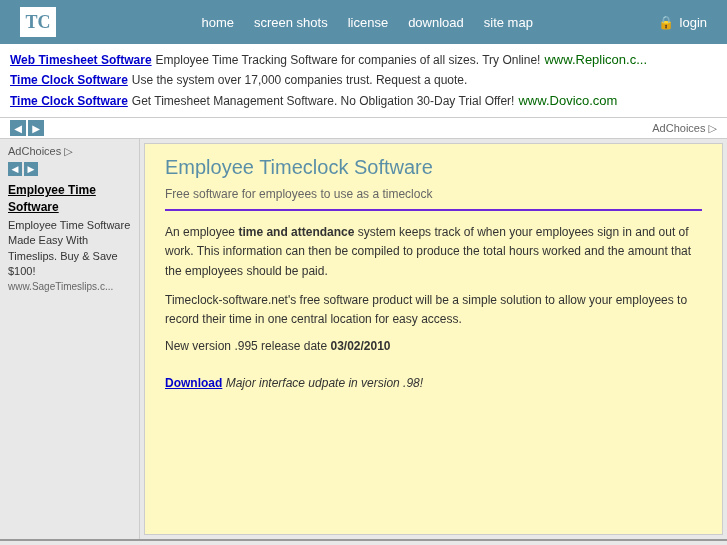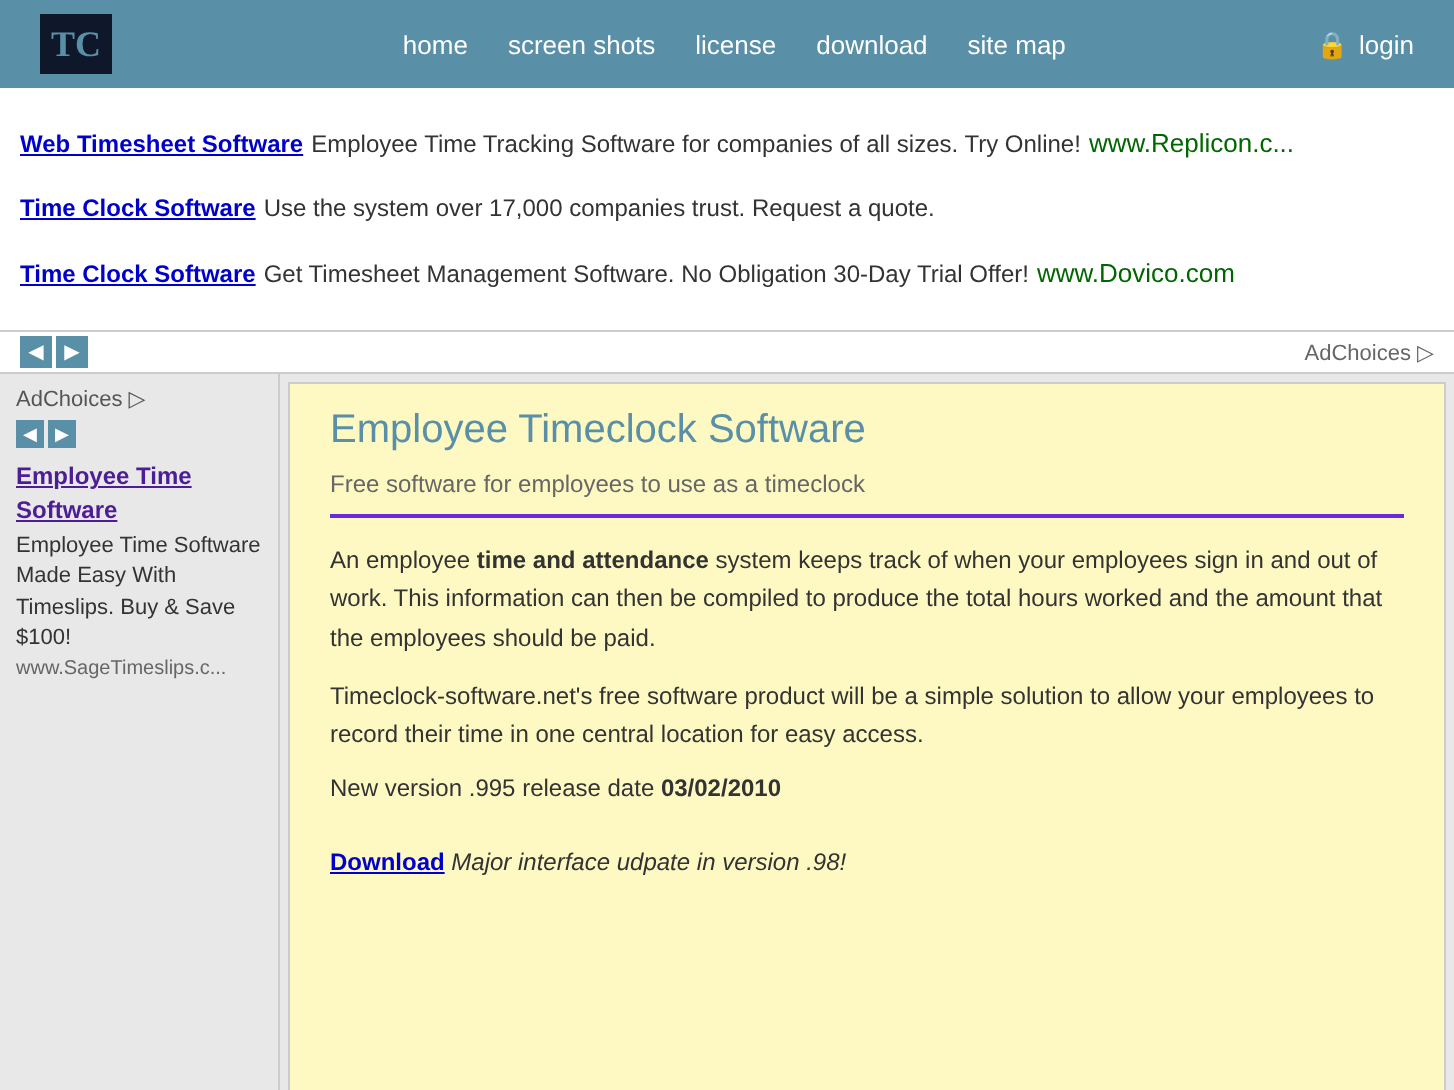--- a/index.html
+++ b/index.html
@@ -12,21 +12,21 @@
 
     
     #top-bar {
       background: #5a8fa8;
       display: flex;
       align-items: center;
       padding: 6px 20px;
       height: 44px;
     }
     #logo-box {
-      background: #0f172a;
+      background: #ffffff;
       color: #5a8fa8;
       font-weight: bold;
       font-size: 18px;
       width: 36px;
       height: 30px;
       display: flex;
       align-items: center;
       justify-content: center;
       margin-right: 20px;
       font-family: Georgia, serif;
@@ -58,21 +58,21 @@
     
     #ad-banner {
       background: white;
       border-bottom: 1px solid #ccc;
       padding: 4px 10px;
     }
     .ad-row {
       display: flex;
       align-items: baseline;
       gap: 4px;
-      margin: 15px 0;
+      margin: 3px 0;
       font-size: 12px;
       line-height: 1.4;
     }
     .ad-title-link {
       color: #0000cc;
       font-weight: bold;
       font-size: 12px;
       text-decoration: underline;
       cursor: pointer;
     }
@@ -146,21 +146,21 @@
       border: none;
       width: 14px;
       height: 14px;
       font-size: 9px;
       cursor: pointer;
       display: flex;
       align-items: center;
       justify-content: center;
     }
     .sidebar-ad-title {
-      color: #4c1d95;
+      color: #000000;
       font-weight: bold;
       font-size: 12px;
       text-decoration: underline;
       cursor: pointer;
       line-height: 1.4;
       display: block;
       margin-bottom: 2px;
     }
     .sidebar-ad-text {
       font-size: 11px;

